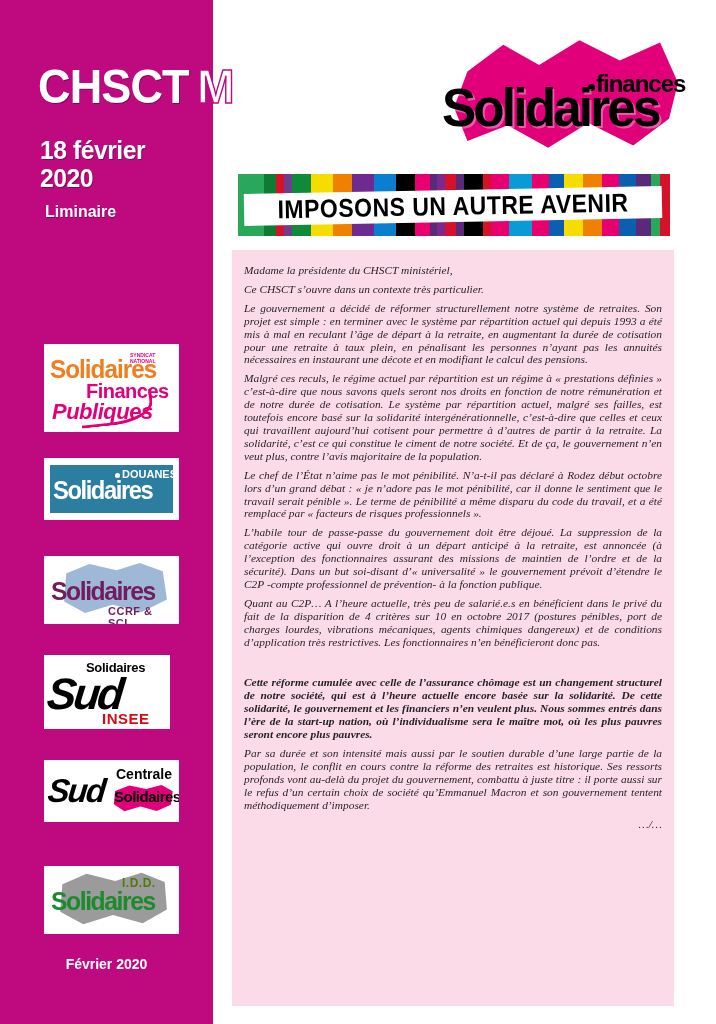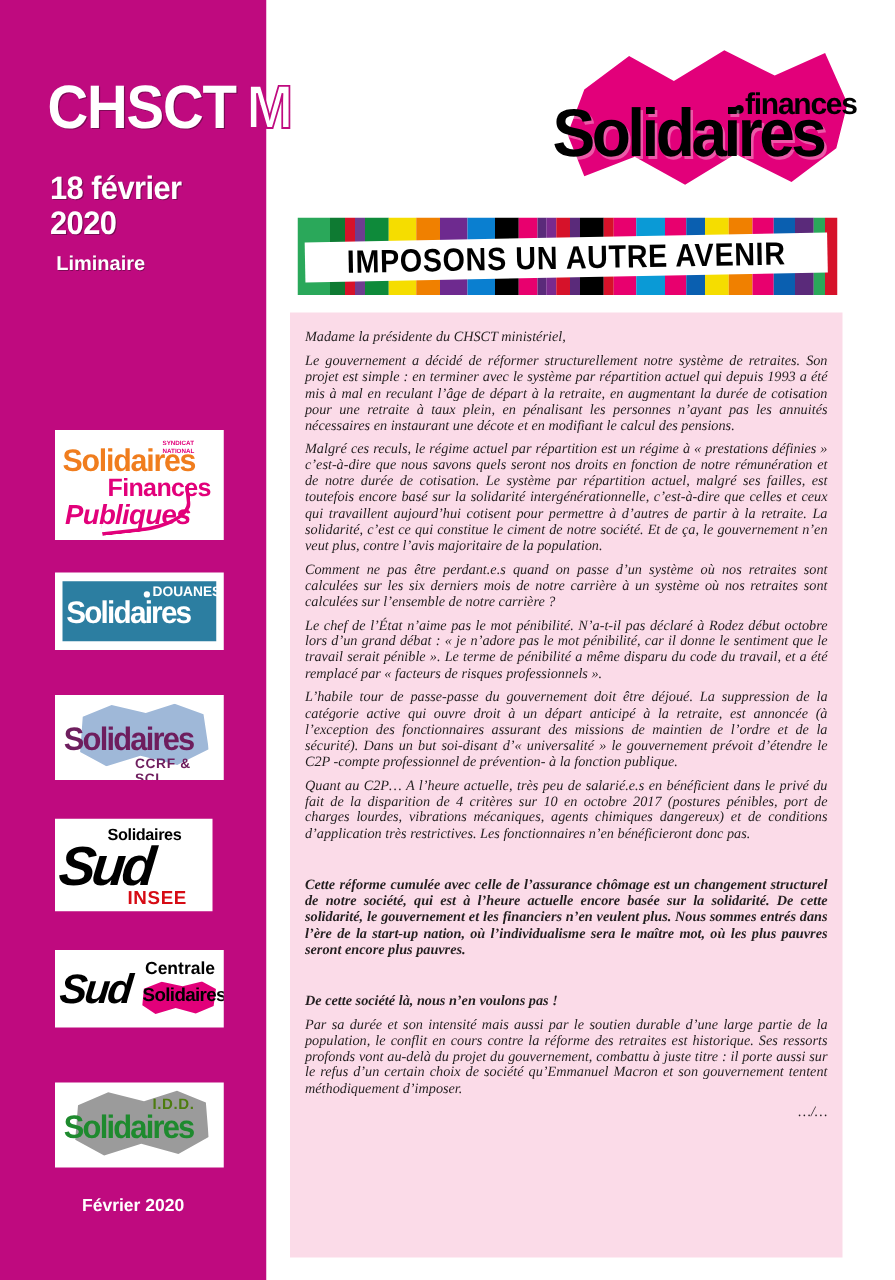--- a/index.html
+++ b/index.html
@@ -359,26 +359,25 @@
         <i style="background: rgb(214, 18, 42); width: 2.37154%;"></i>
       </div>
     <div class="banner-label">
       <span class="banner-text">IMPOSONS UN AUTRE AVENIR</span>
     </div>
   </div>
 
   <div class="content">
     <div id="paragraph-list">
         <p>Madame la présidente du CHSCT ministériel,</p>
+        <p>Ce CHSCT s’ouvre dans un contexte très particulier.</p>
         <p>Le gouvernement a décidé de réformer structurellement notre système de retraites. Son projet est simple : en terminer avec le système par répartition actuel qui depuis 1993 a été mis à mal en reculant l’âge de départ à la retraite, en augmentant la durée de cotisation pour une retraite à taux plein, en pénalisant les personnes n’ayant pas les annuités nécessaires en instaurant une décote et en modifiant le calcul des pensions.</p>
         <p>Malgré ces reculs, le régime actuel par répartition est un régime à « prestations définies » c’est-à-dire que nous savons quels seront nos droits en fonction de notre rémunération et de notre durée de cotisation. Le système par répartition actuel, malgré ses failles, est toutefois encore basé sur la solidarité intergénérationnelle, c’est-à-dire que celles et ceux qui travaillent aujourd’hui cotisent pour permettre à d’autres de partir à la retraite. La solidarité, c’est ce qui constitue le ciment de notre société. Et de ça, le gouvernement n’en veut plus, contre l’avis majoritaire de la population.</p>
-        <p>Comment ne pas être perdant.e.s quand on passe d’un système où nos retraites sont calculées sur les six derniers mois de notre carrière à un système où nos retraites sont calculées sur l’ensemble de notre carrière ?</p>
         <p>Le chef de l’État n’aime pas le mot pénibilité. N’a-t-il pas déclaré à Rodez début octobre lors d’un grand débat : « je n’adore pas le mot pénibilité, car il donne le sentiment que le travail serait pénible ». Le terme de pénibilité a même disparu du code du travail, et a été remplacé par « facteurs de risques professionnels ».</p>
         <p>L’habile tour de passe-passe du gouvernement doit être déjoué. La suppression de la catégorie active qui ouvre droit à un départ anticipé à la retraite, est annoncée (à l’exception des fonctionnaires assurant des missions de maintien de l’ordre et de la sécurité). Dans un but soi-disant d’« universalité » le gouvernement prévoit d’étendre le C2P -compte professionnel de prévention- à la fonction publique.</p>
         <p>Quant au C2P… A l’heure actuelle, très peu de salarié.e.s en bénéficient dans le privé du fait de la disparition de 4 critères sur 10 en octobre 2017 (postures pénibles, port de charges lourdes, vibrations mécaniques, agents chimiques dangereux) et de conditions d’application très restrictives. Les fonctionnaires n’en bénéficieront donc pas.</p>
         <p class="bold">Cette réforme cumulée avec celle de l’assurance chômage est un changement structurel de notre société, qui est à l’heure actuelle encore basée sur la solidarité. De cette solidarité, le gouvernement et les financiers n’en veulent plus. Nous sommes entrés dans l’ère de la start-up nation, où l’individualisme sera le maître mot, où les plus pauvres seront encore plus pauvres.</p>
-        <p class="bold">De  cette société là, nous n’en voulons pas !</p>
         <p>Par sa durée et son intensité mais aussi par le soutien durable d’une large partie de la population, le conflit en cours contre la réforme des retraites est historique. Ses ressorts profonds vont au-delà du projet du gouvernement, combattu à juste titre : il porte aussi sur le refus d’un certain choix de société qu’Emmanuel  Macron et son gouvernement tentent méthodiquement d’imposer.</p>
       </div>
     <p class="endmark">…/…</p>
   </div>
 
 </div>
 
 </body></html>

